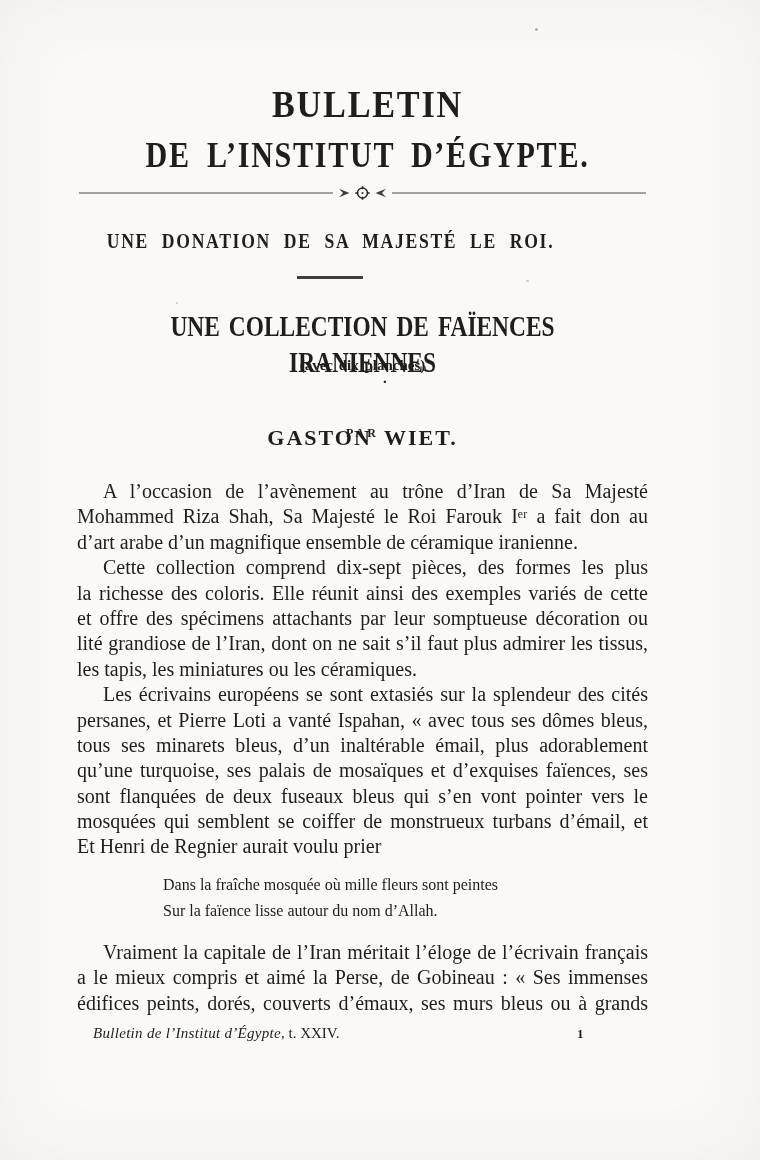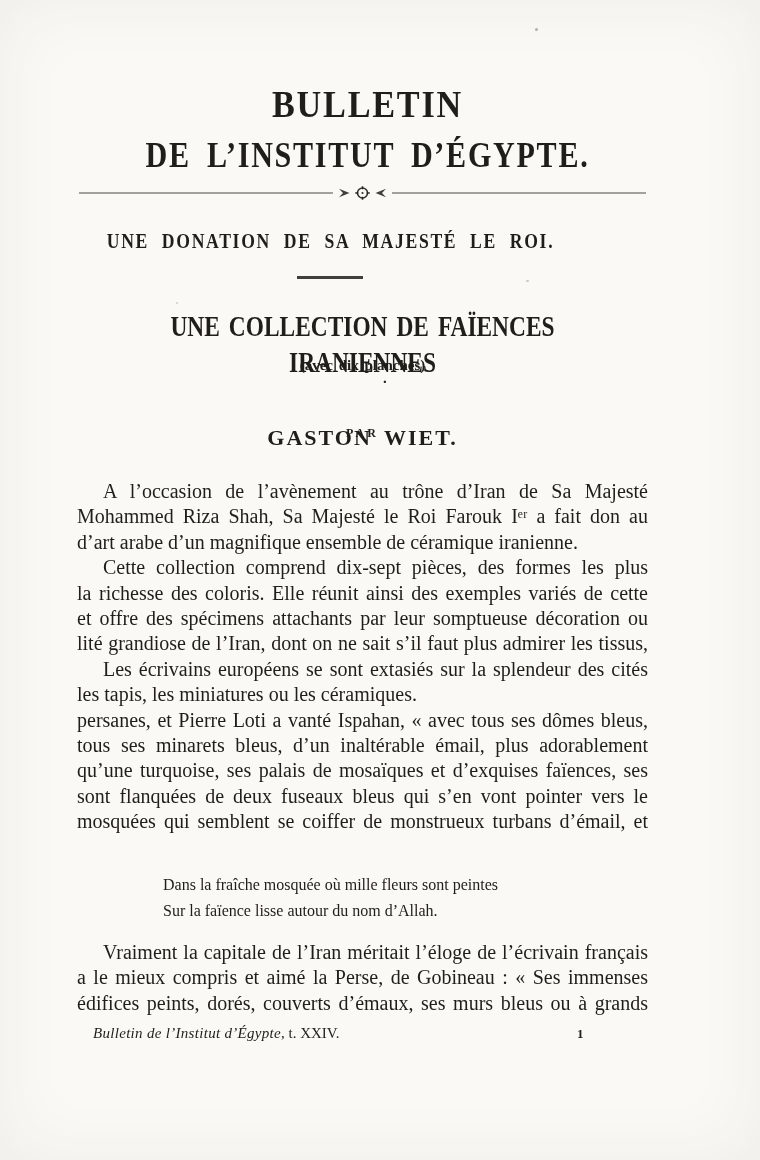--- a/index.html
+++ b/index.html
@@ -89,27 +89,28 @@
 
     <section class="blk bodyblk body1">
 
     <div class="bline indent">A l’occasion de l’avènement au trône d’Iran de Sa Majesté Impériale</div>
         <div class="bline">Mohammed Riza Shah, Sa Majesté le Roi Farouk Iᵉʳ a fait don au Musée</div>
         <div class="bline plast">d’art arabe d’un magnifique ensemble de céramique iranienne.</div>
         <div class="bline indent">Cette collection comprend dix-sept pièces, des formes les plus diverses,</div>
         <div class="bline">la richesse des coloris. Elle réunit ainsi des exemples variés de cette spécia-</div>
         <div class="bline">et offre des spécimens attachants par leur somptueuse décoration ou par</div>
         <div class="bline">lité grandiose de l’Iran, dont on ne sait s’il faut plus admirer les tissus,</div>
+        <div class="bline plast">les tapis, les miniatures ou les céramiques.</div>
         <div class="bline indent">Les écrivains européens se sont extasiés sur la splendeur des cités</div>
-        <div class="bline plast">les tapis, les miniatures ou les céramiques.</div>
         <div class="bline">persanes, et Pierre Loti a vanté Ispahan, « avec tous ses dômes bleus,</div>
         <div class="bline">tous ses minarets bleus, d’un inaltérable émail, plus adorablement bleus</div>
         <div class="bline">qu’une turquoise, ses palais de mosaïques et d’exquises faïences, ses</div>
         <div class="bline">sont flanquées de deux fuseaux bleus qui s’en vont pointer vers le ciel.»</div>
         <div class="bline">mosquées qui semblent se coiffer de monstrueux turbans d’émail, et</div>
+        <div class="bline plast">Et Henri de Regnier aurait voulu prier</div>
       </section>
 
     <section class="blk bodyblk verse">
 
     <div class="vline">Dans la fraîche mosquée où mille fleurs sont peintes</div>
         <div class="vline">Sur la faïence lisse autour du nom d’Allah.</div>
       </section>
 
     <section class="blk bodyblk body2">
 

